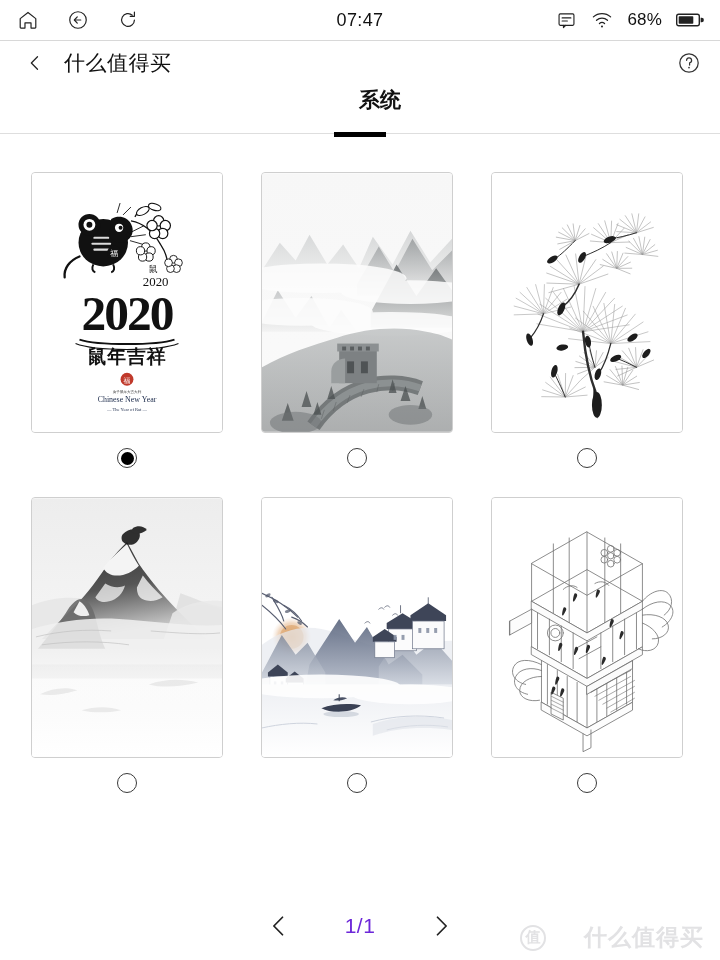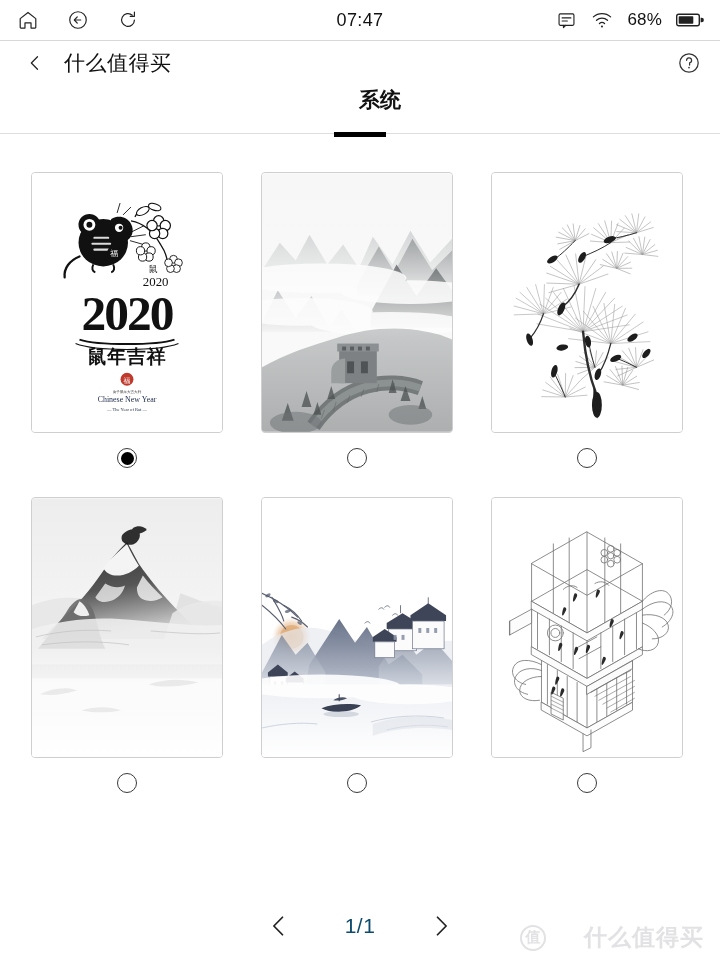--- a/index.html
+++ b/index.html
@@ -164,21 +164,21 @@
     justify-content: center;
     gap: 42px;
   }
   .pager-btn {
     width: 34px; height: 34px;
     display: flex; align-items: center; justify-content: center;
     cursor: pointer;
   }
   .pager-text {
     font-size: 21px;
-    color: #0c4a6e;
+    color: #6d28d9;
     min-width: 44px;
     text-align: center;
     letter-spacing: .5px;
   }
 
   
   .watermark {
     position: absolute;
     right: 16px;
     top: 922px;

